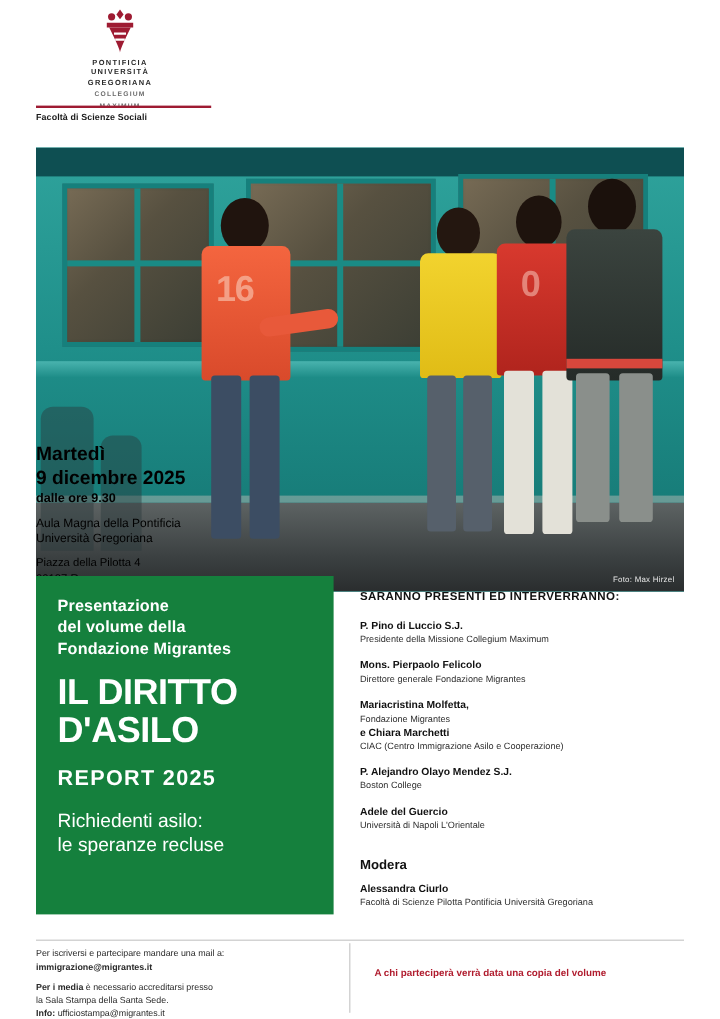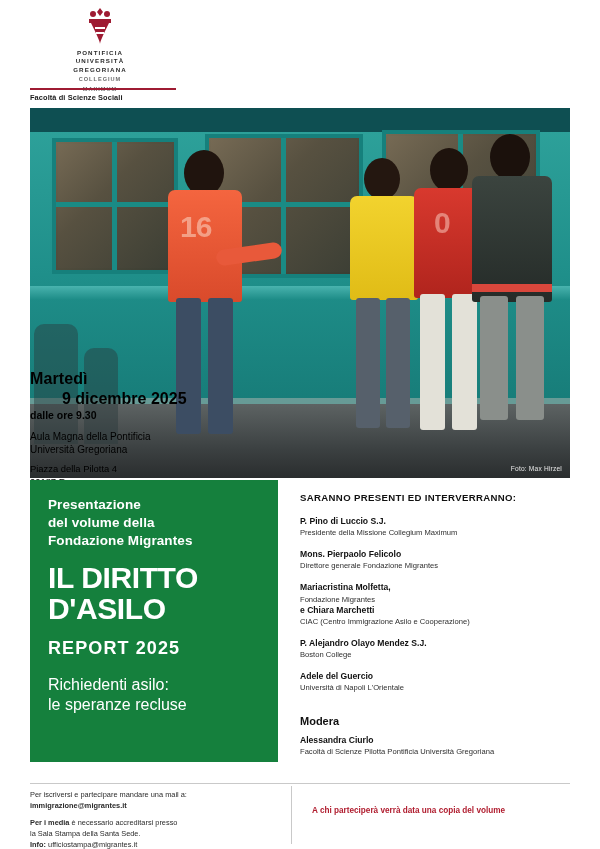--- a/index.html
+++ b/index.html
@@ -102,21 +102,21 @@
     font-size: 4.6px;
     letter-spacing: 0.5px;
     color: #5a5a5a;
     margin-top: 3px;
   }
 
   
   .photo {
     position: absolute;
     left: 30px;
-    top: 108px;
+    top: 123px;
     width: 540px;
     height: 370px;
     overflow: hidden;
     background: #1f8f8c;
   }
   .wall {
     position: absolute;
     left: 0; top: 0;
     width: 540px; height: 370px;
     background: linear-gradient(180deg,#2fa39c 0%, #1f8f8a 45%, #13726f 100%);
@@ -241,21 +241,20 @@
   .date-day {
     font-size: 16px;
     font-weight: 700;
     line-height: 1.22;
     letter-spacing: .1px;
   }
   .date-date {
     font-size: 16px;
     font-weight: 700;
     line-height: 1.22;
-    padding-left: 32px;
   }
   .date-hour {
     font-size: 10.5px;
     font-weight: 700;
     line-height: 1.3;
     margin-top: 1px;
   }
   .date-place {
     margin-top: 7px;
     font-size: 10px;

